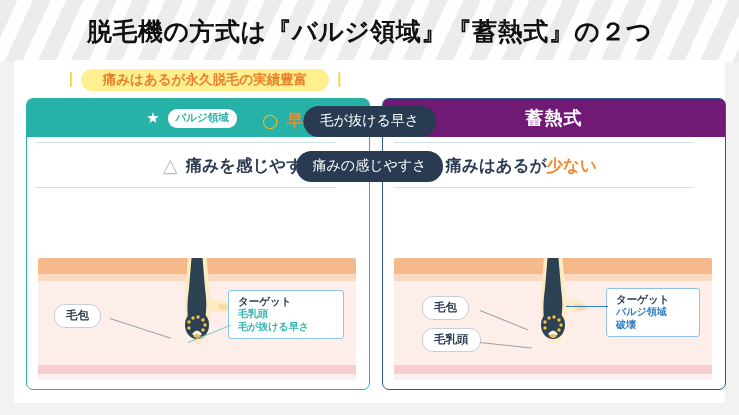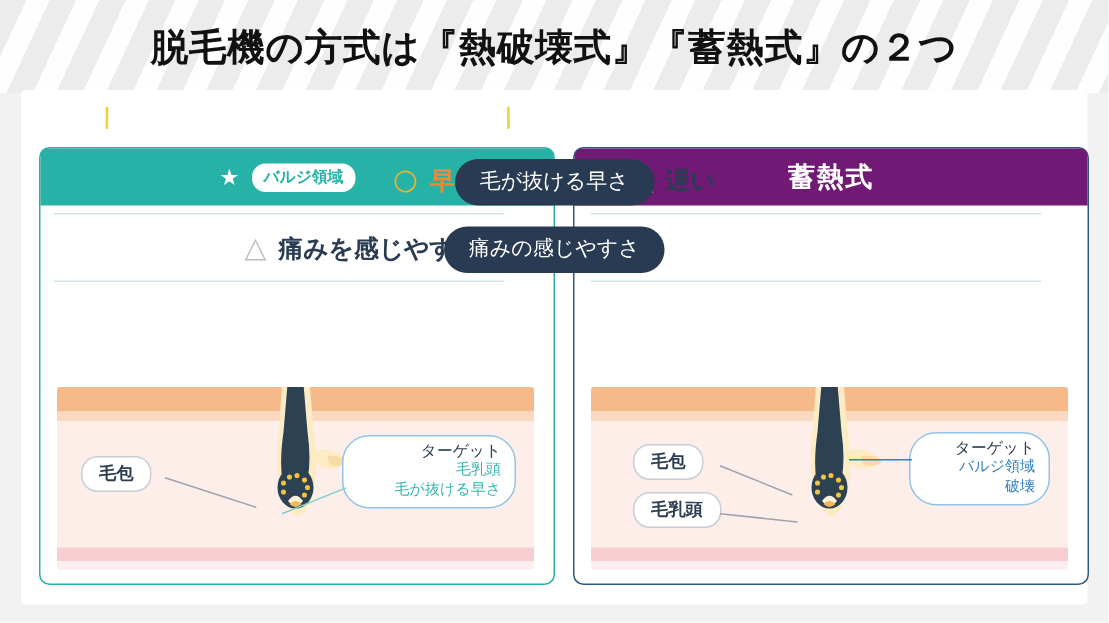--- a/index.html
+++ b/index.html
@@ -109,41 +109,42 @@
 
   .follicle{position:absolute;left:50%;transform:translateX(-50%);top:-32px;}
 
   .lbl{
     position:absolute;background:#fff;border:1.3px solid #c9ced6;
     border-radius:11px;font-size:11.5px;font-weight:bold;color:#2b3c52;
     padding:3px 11px 4px;white-space:nowrap;
   }
   .callout{
     position:absolute;background:#fff;border:1.3px solid #8fc4e8;
-    border-radius:18px;text-align:right;padding:4px 9px 5px;
-    font-size:10px;font-weight:normal;line-height:1.25;white-space:nowrap;
+    border-radius:3px;text-align:left;padding:4px 9px 5px;
+    font-size:10px;font-weight:bold;line-height:1.25;white-space:nowrap;
   }
   .callout .c-t{color:#2b3c52;font-size:10.5px;}
   .callout .c-teal{color:#35b6b0;}
   .callout .c-blue{color:#2f7fc4;}
   .leader{position:absolute;background:#9aa3ad;height:1px;transform-origin:left center;}
   .leader.blue{background:#2f7fc4;height:1.4px;}
 </style>
 </head>
 <body>
 
 <div id="root">
 
   <div class="bg-stripes"></div>
-  <div class="title">脱毛機の方式は『熱破壊式』『蓄熱式』の２つ</div>
+  <div class="title">脱毛機の方式は『バルジ領域』『蓄熱式』の２つ</div>
 
   <div class="board">
 
     <div class="ribbon">
       <span class="slash l">\</span>
+      <span class="ribbon-pill">痛みはあるが永久脱毛の実績豊富</span>
       <span class="slash r">/</span>
     </div>
 
     <div class="panel left">
       <div class="phead teal">
         <span class="star">★</span>
         <span class="osusume">バルジ領域</span>
       </div>
 
       <div class="diagram">
@@ -230,33 +231,34 @@
     </div>
   </div>
 
   <div class="rows">
 
     <div class="row">
       <div class="cell l">
         <span class="mark circle">○</span>
         <span class="txt-or">早い</span>
       </div>
-      <div class="cell r">
-        <span class="mark tri">△</span>
-        <span class="txt-navy">遅い</span>
-      </div>
       <div class="pill" style="top:8px;">毛が抜ける早さ</div>
       <div class="sep l" style="top:44px;"></div>
       <div class="sep r" style="top:44px;"></div>
     </div>
 
     <div class="row">
       <div class="cell l">
         <span class="mark tri">△</span>
         <span class="txt-navy">痛みを感じやすい</span>
       </div>
+      <div class="cell r">
+        <span class="mark circle">○</span>
+        <span class="txt-navy">痛みはあるが</span>
+        <span class="txt-or">少ない</span>
+      </div>
       <div class="pill" style="top:8px;">痛みの感じやすさ</div>
       <div class="sep l" style="top:44px;"></div>
       <div class="sep r" style="top:44px;"></div>
     </div>
   </div>
 
 </div>
 
 </body></html>

